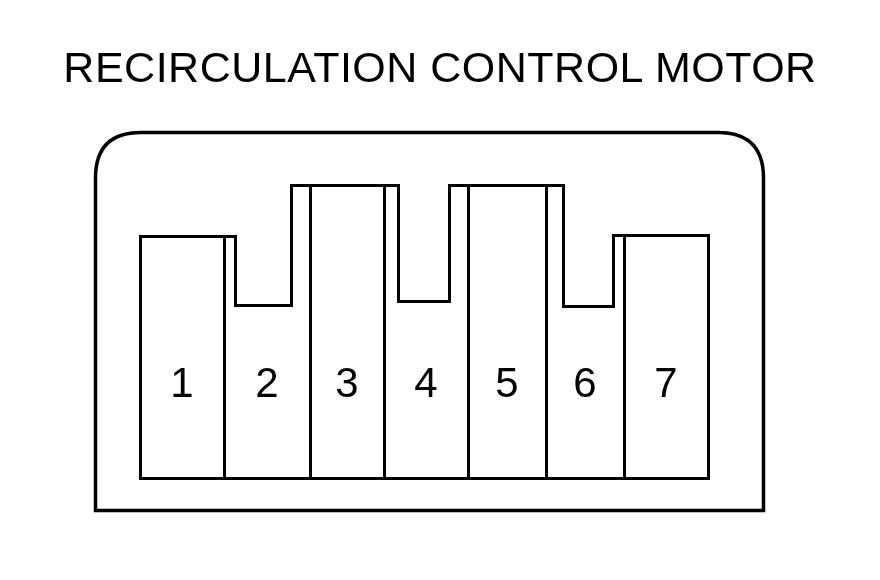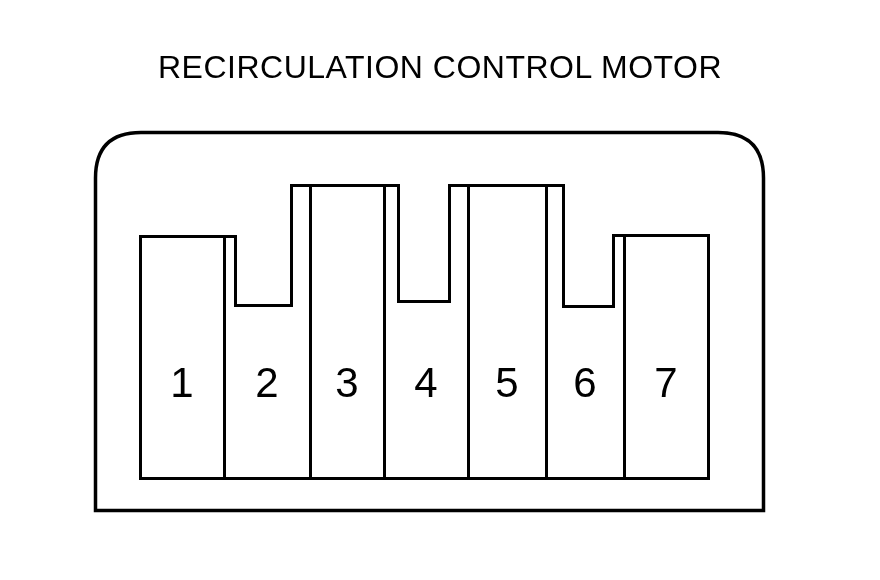--- a/index.html
+++ b/index.html
@@ -14,21 +14,21 @@
     background: #ffffff;
     overflow: hidden;
     font-family: "Liberation Sans", sans-serif;
   }
   .diagram-title {
     position: absolute;
     top: 51px;
     left: 0;
     width: 880px;
     text-align: center;
-    font-size: 32px;
+    font-size: 43px;
     line-height: 32px;
     letter-spacing: 0.5px;
     color: #000000;
     white-space: nowrap;
   }
   .connector-svg {
     position: absolute;
     top: 0;
     left: 0;
   }

